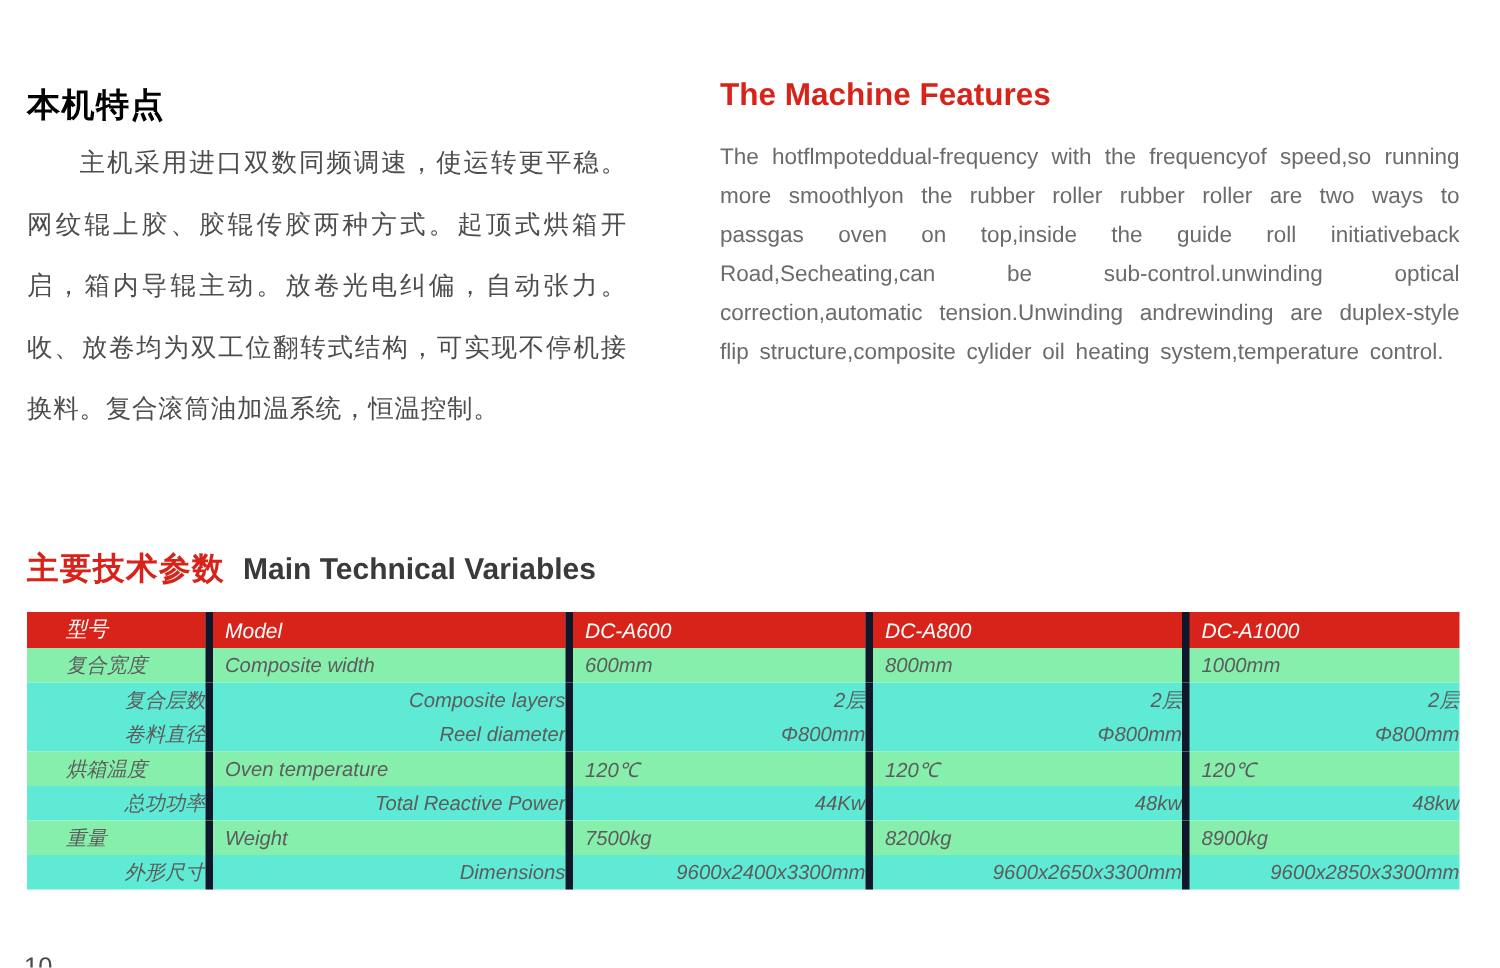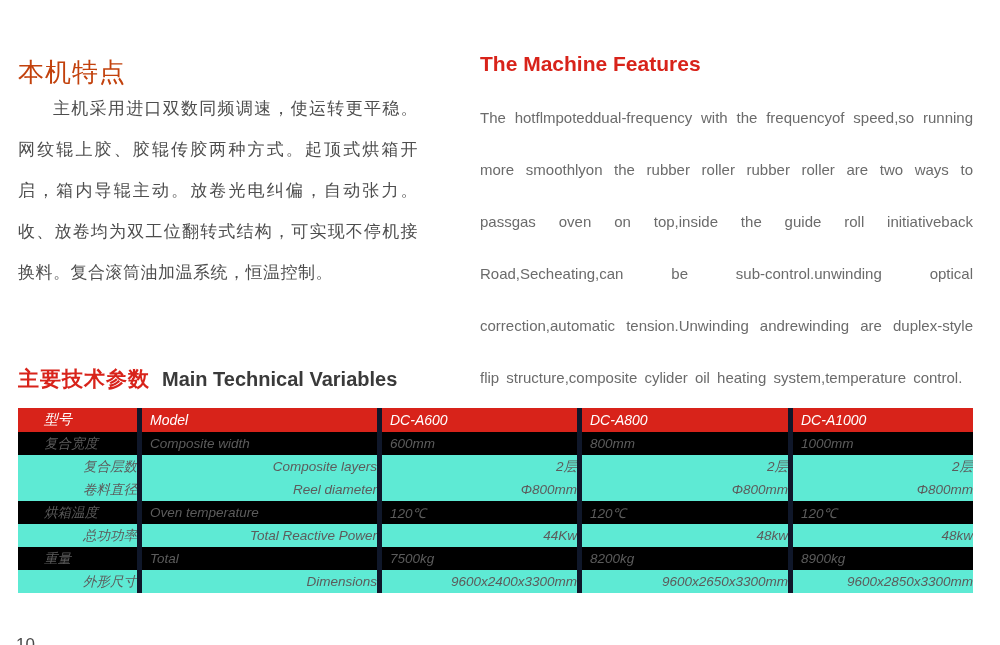--- a/index.html
+++ b/index.html
@@ -8,38 +8,38 @@
     background:#ffffff;
     font-family:"Liberation Sans", sans-serif;
     overflow:hidden;
     position:relative;
   }
   .page{position:absolute;inset:0;background:#fff;}
 
   
   .h-cn{
     position:absolute;left:18px;top:55px;
-    font-size:26px;font-weight:normal;color:#c2410c;
+    font-size:22px;font-weight:bold;color:#000000;
     letter-spacing:1px;
   }
   .h-en{
     position:absolute;left:480px;top:52px;
     font-size:21px;font-weight:bold;color:#d8231a;
   }
 
   
   .para-cn{
     position:absolute;left:18px;top:88px;width:400px;
     font-size:17px;line-height:41px;color:#4d4d4d;
     text-align:justify;text-indent:35px;
     letter-spacing:0.5px;
   }
   .para-en{
     position:absolute;left:480px;top:92px;width:493px;
-    font-size:15px;line-height:52px;color:#6b6b6b;
+    font-size:15px;line-height:26px;color:#6b6b6b;
     text-align:justify;word-spacing:3px;
   }
 
   
   .section-head{
     position:absolute;left:18px;top:365px;white-space:nowrap;
   }
   .section-head .cn{
     font-size:21px;font-weight:bold;color:#d8231a;letter-spacing:1px;
   }
@@ -66,21 +66,21 @@
   }
   .spec-table td{
     height:23px;text-align:left;padding:0 0 0 8px;
     white-space:nowrap;overflow:hidden;
   }
   .spec-table th:first-child,
   .spec-table td:first-child{padding-left:26px;}
   .spec-table th + th,
   .spec-table td + td{border-left:5px solid #0f172a;}
   .spec-table tr.alt td{background:#5eead4;text-align:right;}
-  .spec-table tr.plain td{background:#000000;}
+  .spec-table tr.plain td{background:#86efac;}
 
   
   .page-num{
     position:absolute;left:16px;top:635px;
     font-size:17px;color:#4a4a4a;
   }
 </style>
 </head>
 <body>
 
@@ -146,21 +146,21 @@
       </tr>
       <tr class="alt">
         <td>总功功率</td>
         <td>Total Reactive Power</td>
         <td>44Kw</td>
         <td>48kw</td>
         <td>48kw</td>
       </tr>
       <tr class="plain">
         <td>重量</td>
-        <td>Total</td>
+        <td>Weight</td>
         <td>7500kg</td>
         <td>8200kg</td>
         <td>8900kg</td>
       </tr>
       <tr class="alt">
         <td>外形尺寸</td>
         <td>Dimensions</td>
         <td>9600x2400x3300mm</td>
         <td>9600x2650x3300mm</td>
         <td>9600x2850x3300mm</td>

